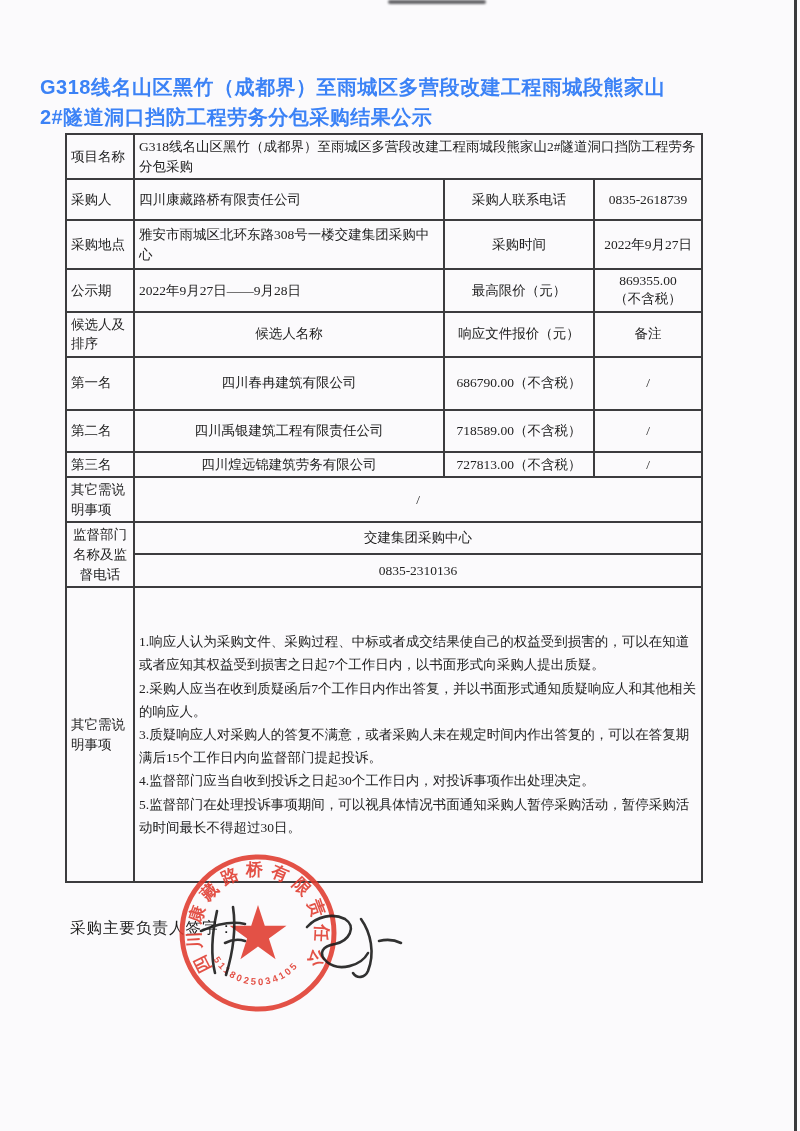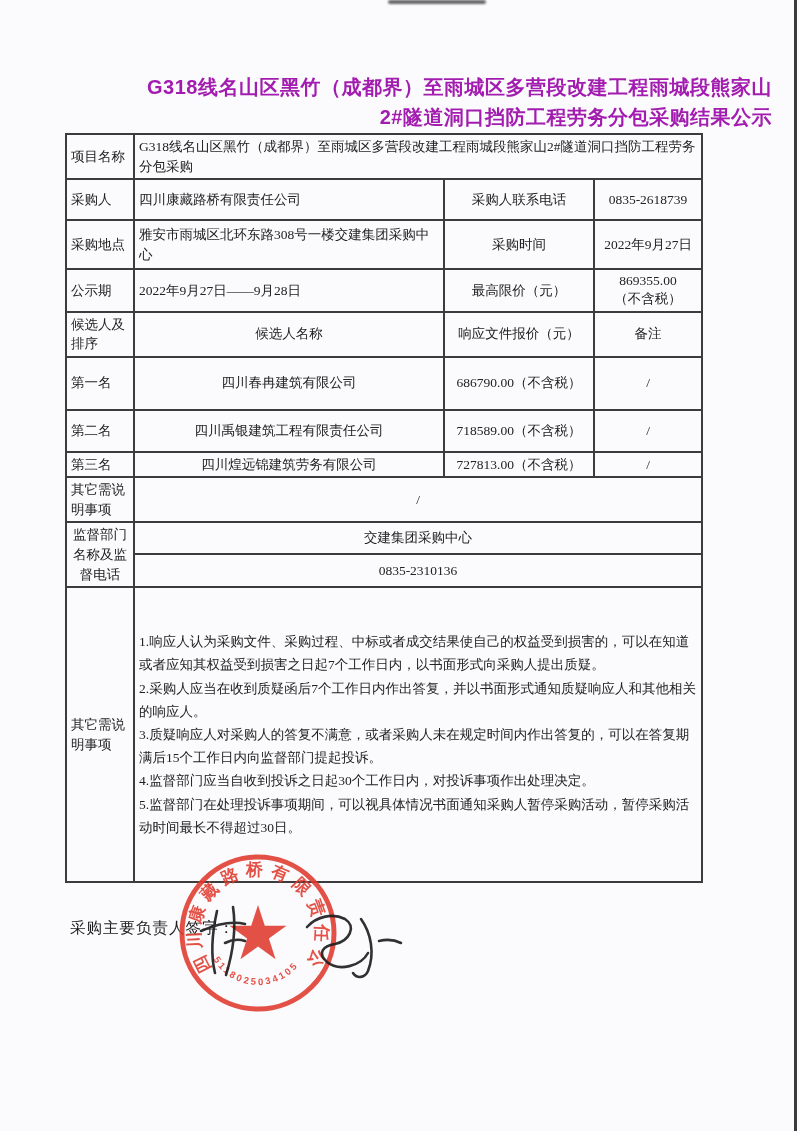--- a/index.html
+++ b/index.html
@@ -13,25 +13,25 @@
   }
   .scan-edge-right {
     position: absolute; top: 0; right: 3px; width: 3px; height: 1131px;
     background: #3a3a3c;
   }
   .scan-smudge-top {
     position: absolute; top: 0; left: 388px; width: 98px; height: 4px;
     background: #4a4a4e; border-radius: 2px; filter: blur(1px); opacity: .85;
   }
   .doc-title {
-    position: absolute; top: 72px; left: 52px; width: 720px;
-    text-align: right;
+    position: absolute; top: 72px; left: 40px; width: 720px;
+    text-align: left;
     font-family: "Liberation Sans", sans-serif;
     font-weight: bold; font-size: 20px; line-height: 30px;
-    color: #a21caf; letter-spacing: .5px;
+    color: #3b82f6; letter-spacing: .5px;
   }
   table.main {
     position: absolute; top: 133px; left: 65px;
     width: 636px; border-collapse: collapse; table-layout: fixed;
   }
   table.main td {
     border: 2px solid #3c3c3e;
     font-size: 13.5px; line-height: 1.45;
     padding: 2px 4px;
     color: #222;

